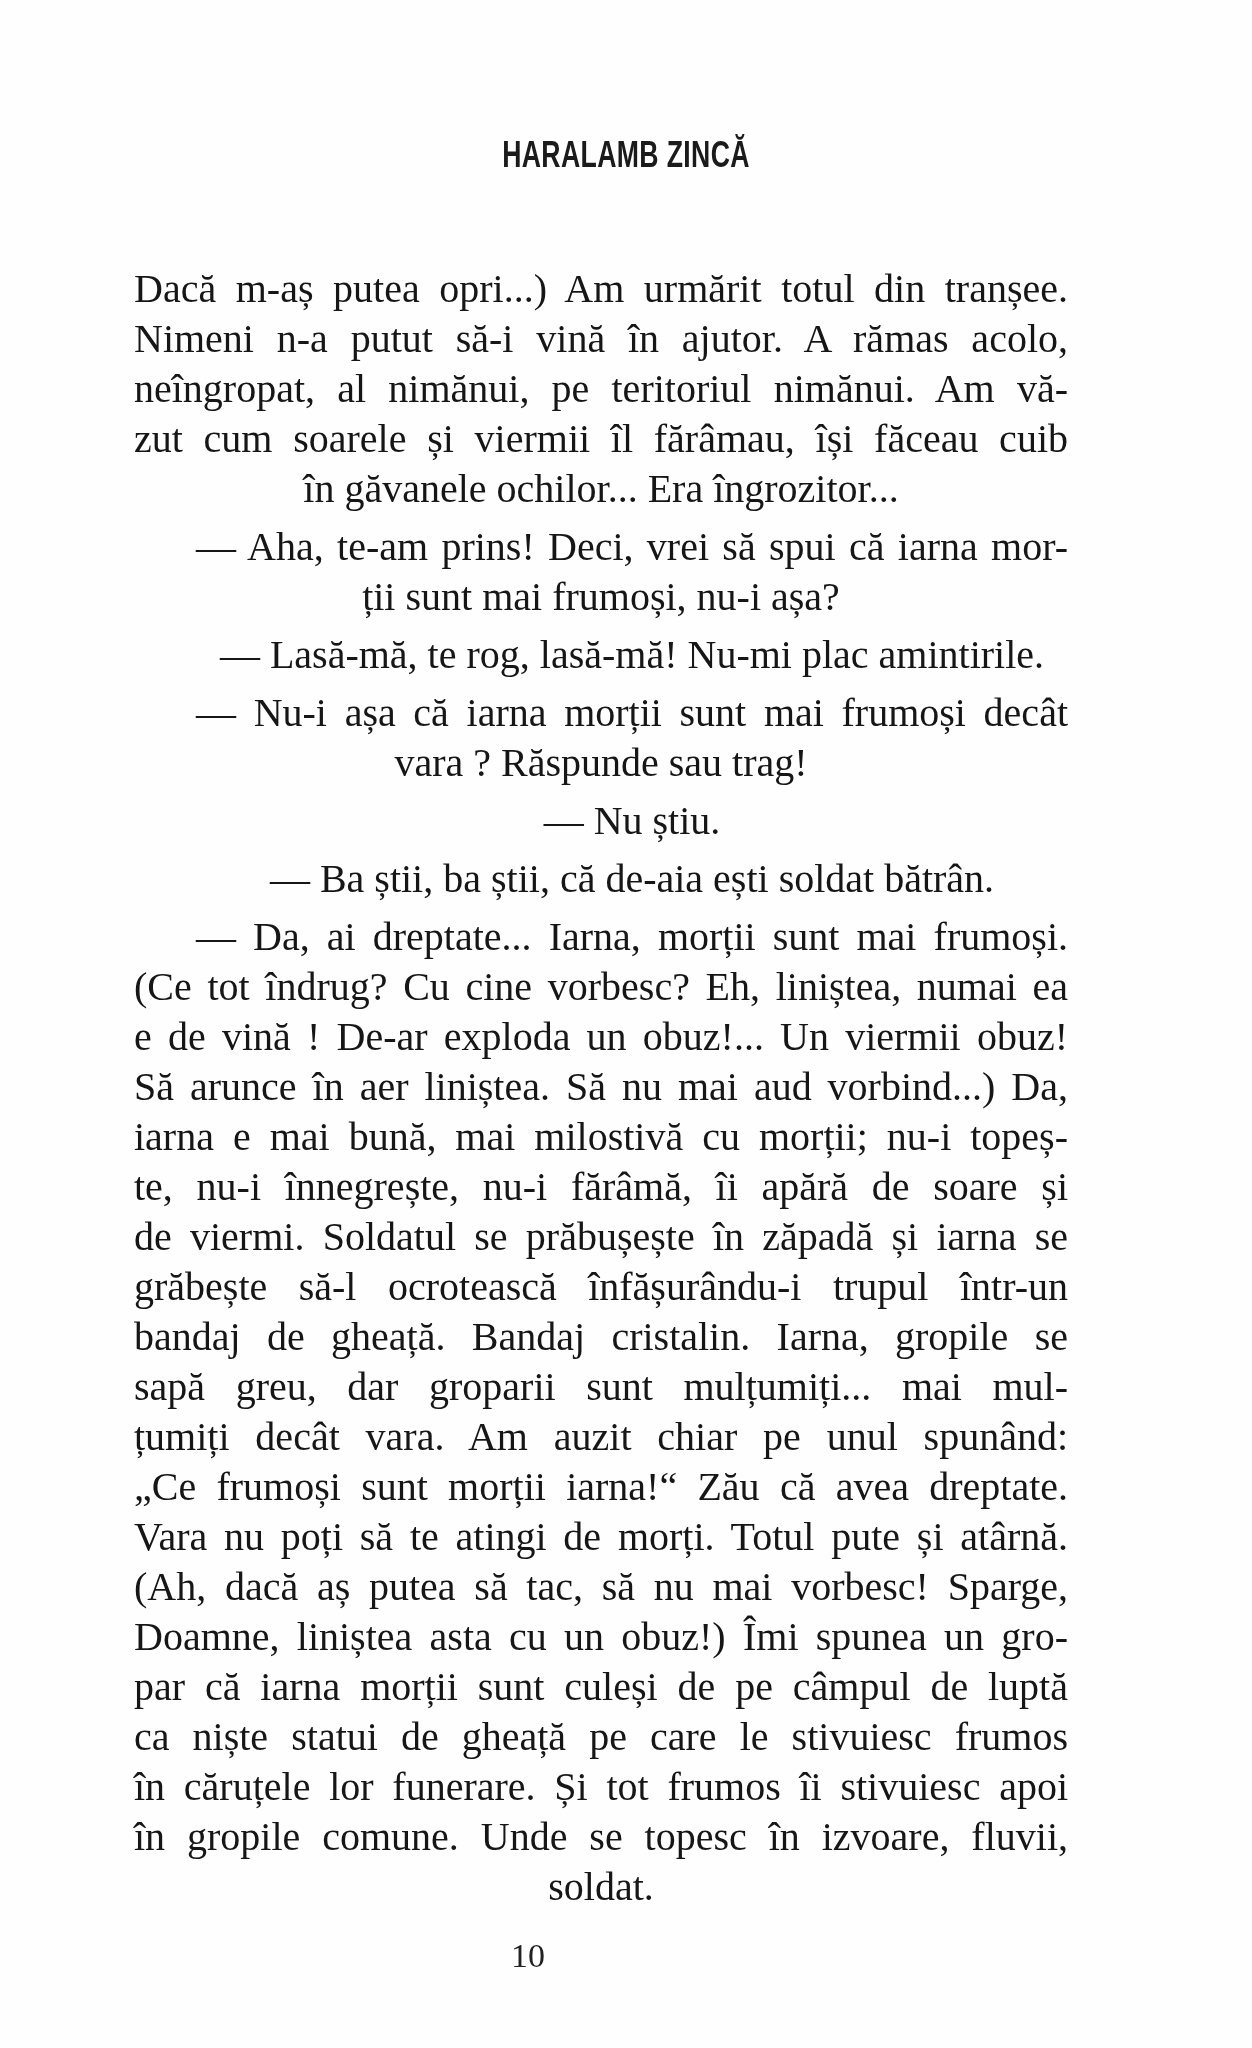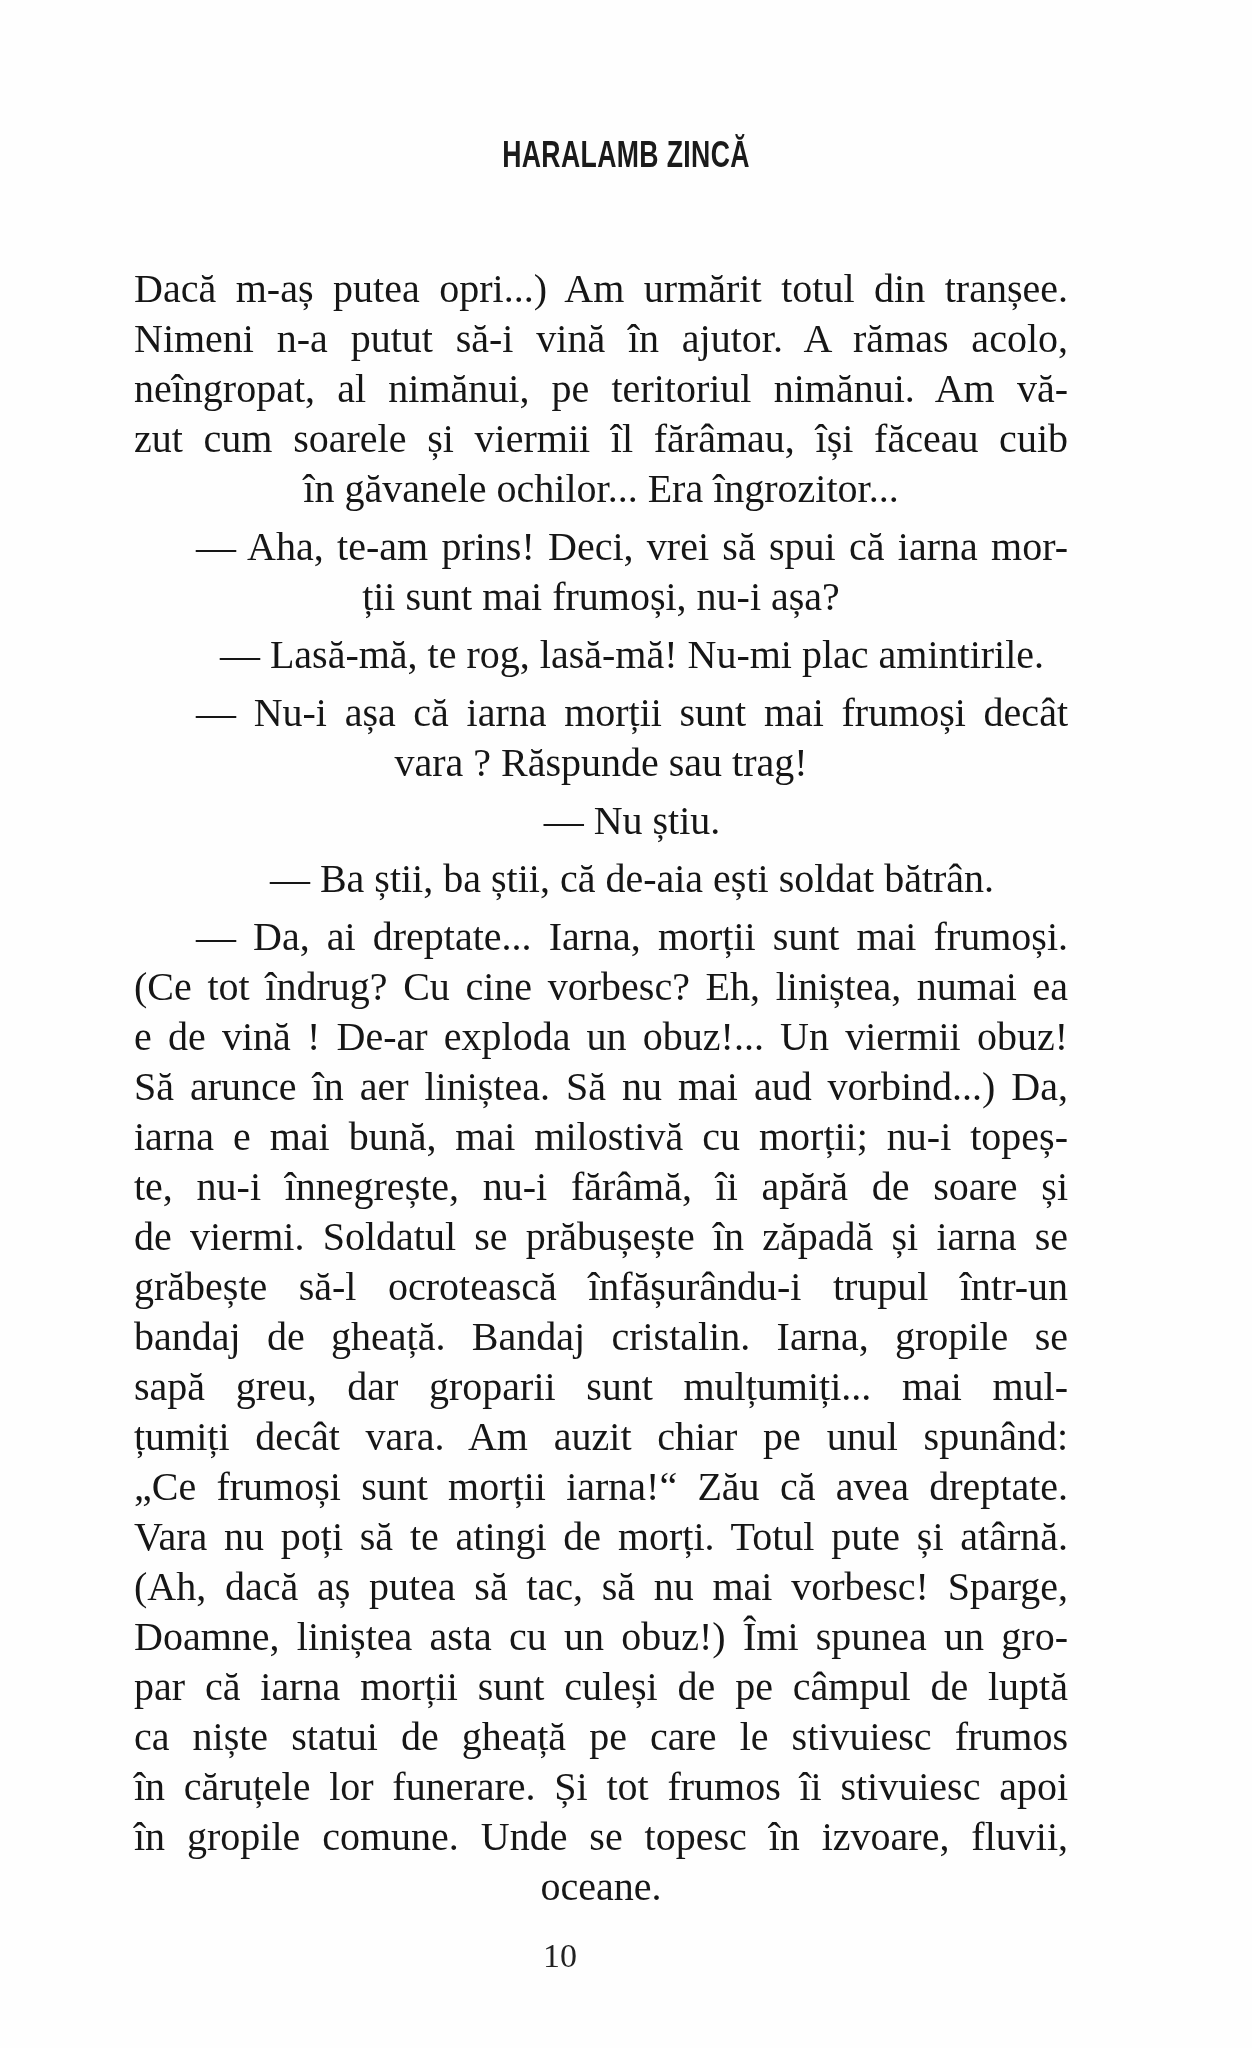--- a/index.html
+++ b/index.html
@@ -59,21 +59,20 @@
   }
   .page-number {
     position: absolute;
     top: 1936px;
     left: 0;
     width: 1056px;
     text-align: center;
     font-size: 34px;
     line-height: 40px;
     color: #222222;
-    padding-left: 32px;
   }
 </style>
 </head>
 <body>
 
 <div class="scan-page">
 
   <div class="book-header">
     <span class="squeeze">HARALAMB ZINCĂ</span>
   </div>
@@ -116,19 +115,19 @@
         <div class="line j">sapă greu, dar groparii sunt mulțumiți... mai mul-</div>
         <div class="line j">țumiți decât vara. Am auzit chiar pe unul spunând:</div>
         <div class="line j">„Ce frumoși sunt morții iarna!“ Zău că avea dreptate.</div>
         <div class="line j">Vara nu poți să te atingi de morți. Totul pute și atârnă.</div>
         <div class="line j">(Ah, dacă aș putea să tac, să nu mai vorbesc! Sparge,</div>
         <div class="line j">Doamne, liniștea asta cu un obuz!) Îmi spunea un gro-</div>
         <div class="line j">par că iarna morții sunt culeși de pe câmpul de luptă</div>
         <div class="line j">ca niște statui de gheață pe care le stivuiesc frumos</div>
         <div class="line j">în căruțele lor funerare. Și tot frumos îi stivuiesc apoi</div>
         <div class="line j">în gropile comune. Unde se topesc în izvoare, fluvii,</div>
-        <div class="line">oceane.</div>
+        <div class="line">soldat.</div>
       </div>
     </div>
 
   <div class="page-number">10</div>
 
 </div>
 
 </body></html>

